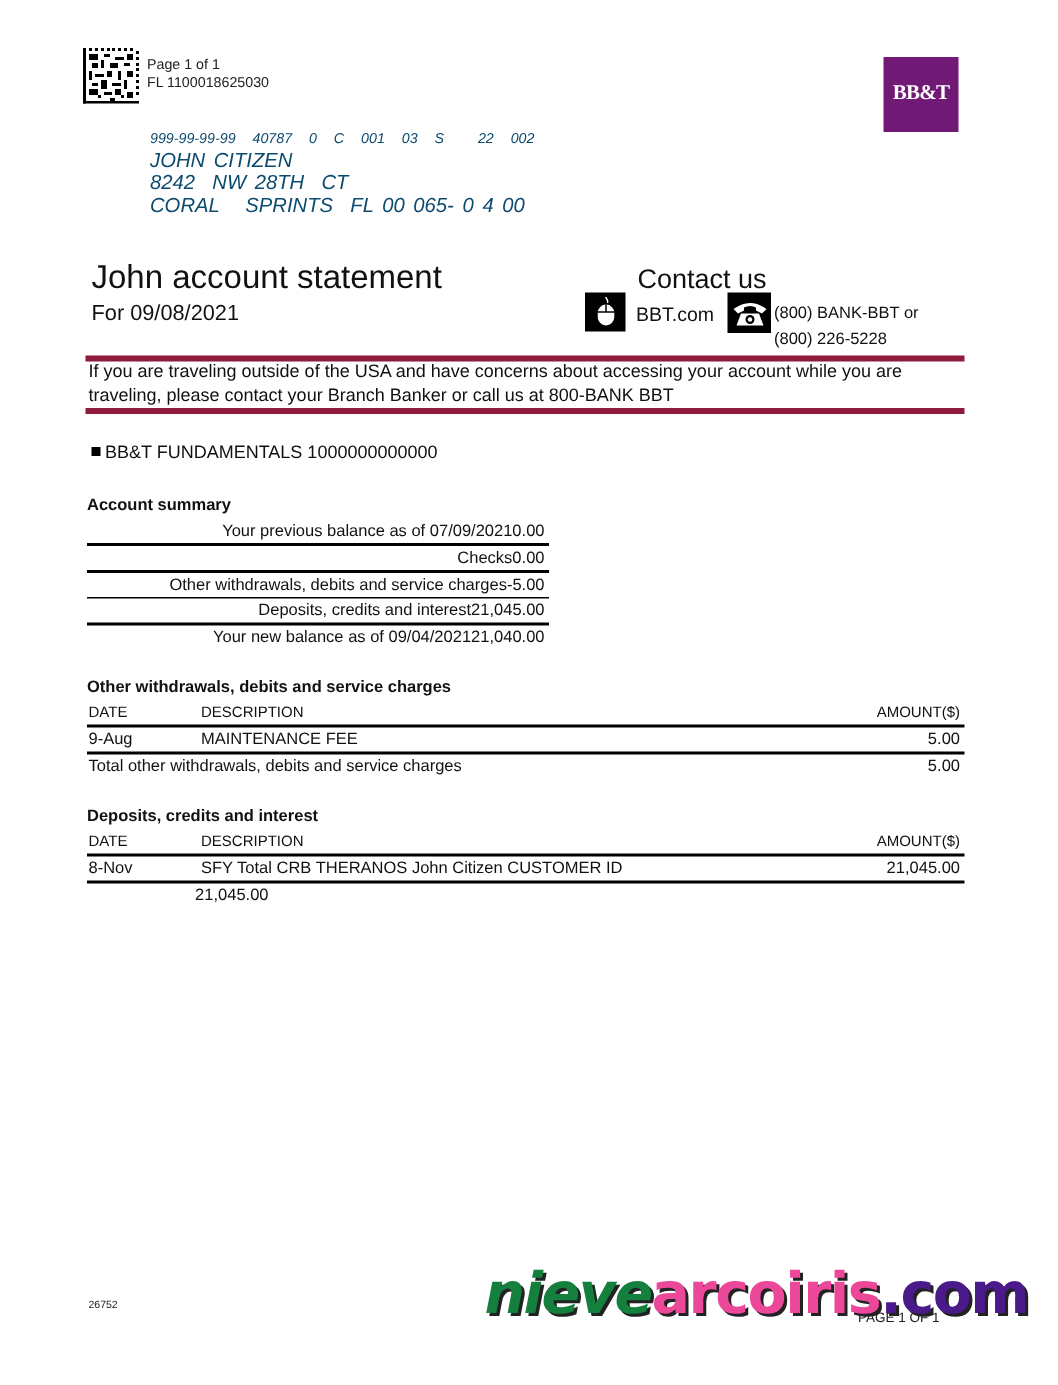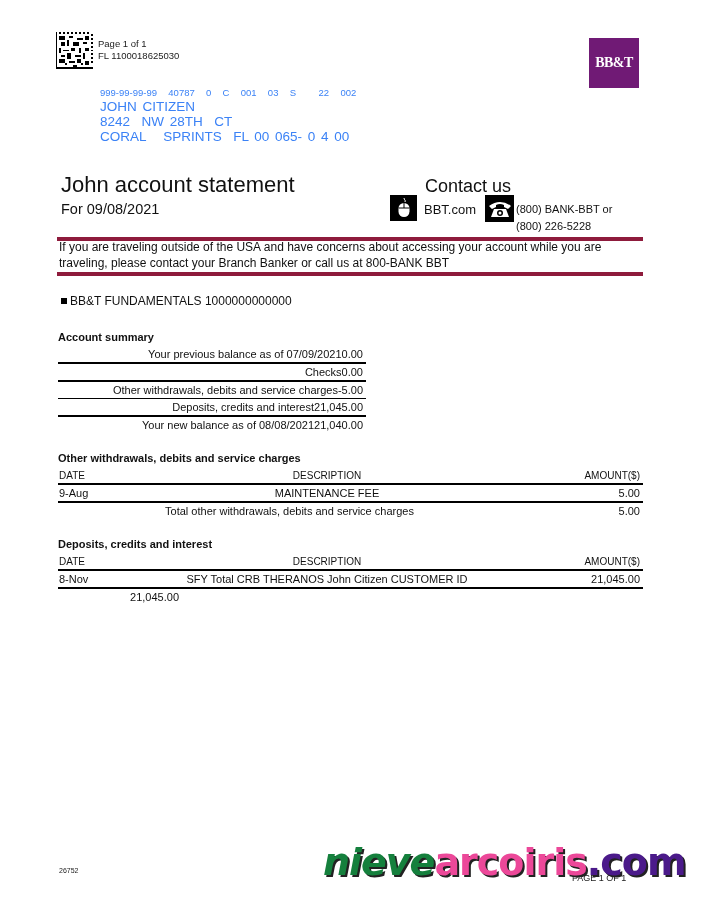--- a/index.html
+++ b/index.html
@@ -10,21 +10,21 @@
   .abs { position: absolute; }
 
   
   .barcode { left: 55px; top: 32px; width: 38px; height: 37px; }
   .page-meta { left: 98px; top: 38px; font-size: 9.5px; line-height: 12px; color: #222; }
   .logo { left: 589px; top: 38px; width: 50px; height: 50px; background: #701a75;
           display: flex; align-items: center; justify-content: center; }
   .logo span { color: #fff; font-family: "Liberation Serif", serif; font-weight: bold;
                font-size: 14px; letter-spacing: -0.5px; }
 
-  .address { left: 100px; top: 87px; color: #3b82f6; }
+  .address { left: 100px; top: 87px; color: #0c4a6e; font-style: italic; }
   .address .code { font-size: 9.5px; line-height: 12px; word-spacing: 3px; }
   .address .line { font-size: 13.5px; line-height: 15px; word-spacing: 2px; }
 
   
   .title { left: 61px; top: 172px; font-size: 22px; line-height: 26px; }
   .subtitle { left: 61px; top: 200px; font-size: 14.5px; line-height: 18px; }
 
   .contact-title { left: 425px; top: 175px; font-size: 18px; line-height: 22px; }
   .icon-box { background: #000; display: flex; align-items: center; justify-content: center; }
   .mouse-icon { left: 390px; top: 195px; width: 27px; height: 26px; }
@@ -45,21 +45,21 @@
   .sum-row { display: flex; justify-content: flex-end; padding: 2px 3px 1px 1px; line-height: 13px; }
   .sum-row.thick { border-bottom: 2px solid #000; }
   .sum-row.thin { border-bottom: 1px solid #000; }
 
   
   .tx { left: 58px; width: 585px; font-size: 11px; }
   .tx-head, .tx-row, .tx-total { display: flex; line-height: 13px; padding: 2px 3px 1px 1px; }
   .tx-head { font-size: 10px; border-bottom: 2px solid #000; }
   .tx-row { border-bottom: 2px solid #000; }
   .c-date { width: 75px; }
-  .c-desc { flex: 1; text-align: center; }
+  .c-desc { flex: 1; }
   .c-amt { width: 120px; text-align: right; }
 
   
   .footer-code { left: 59px; top: 867px; font-size: 7px; color: #222; }
   .footer-page { left: 572px; top: 873px; font-size: 9px; color: #222; }
   .watermark { left: 323px; top: 840px; font-family: "DejaVu Sans", sans-serif; font-weight: bold;
                font-size: 38px; letter-spacing: -1px; line-height: 44px;
                text-shadow: 2px 2px 0 #222; }
   .wm-a { color: #15803d; font-style: italic; }
   .wm-b { color: #ec4899; }
@@ -179,21 +179,21 @@
   </div>
   <div class="sum-row thin">
     <span>Other withdrawals, debits and service charges</span>
     <span>-5.00</span>
   </div>
   <div class="sum-row thick">
     <span>Deposits, credits and interest</span>
     <span>21,045.00</span>
   </div>
   <div class="sum-row">
-    <span>Your new balance as of 08/08/2021</span>
+    <span>Your new balance as of 09/04/2021</span>
     <span>21,040.00</span>
   </div>
 </div>
 
 <div class="abs tx" style="top:451px;">
   <div class="section-title">Other withdrawals, debits and service charges</div>
   <div class="tx-head">
     <span class="c-date">DATE</span>
     <span class="c-desc">DESCRIPTION</span>
     <span class="c-amt">AMOUNT($)</span>

